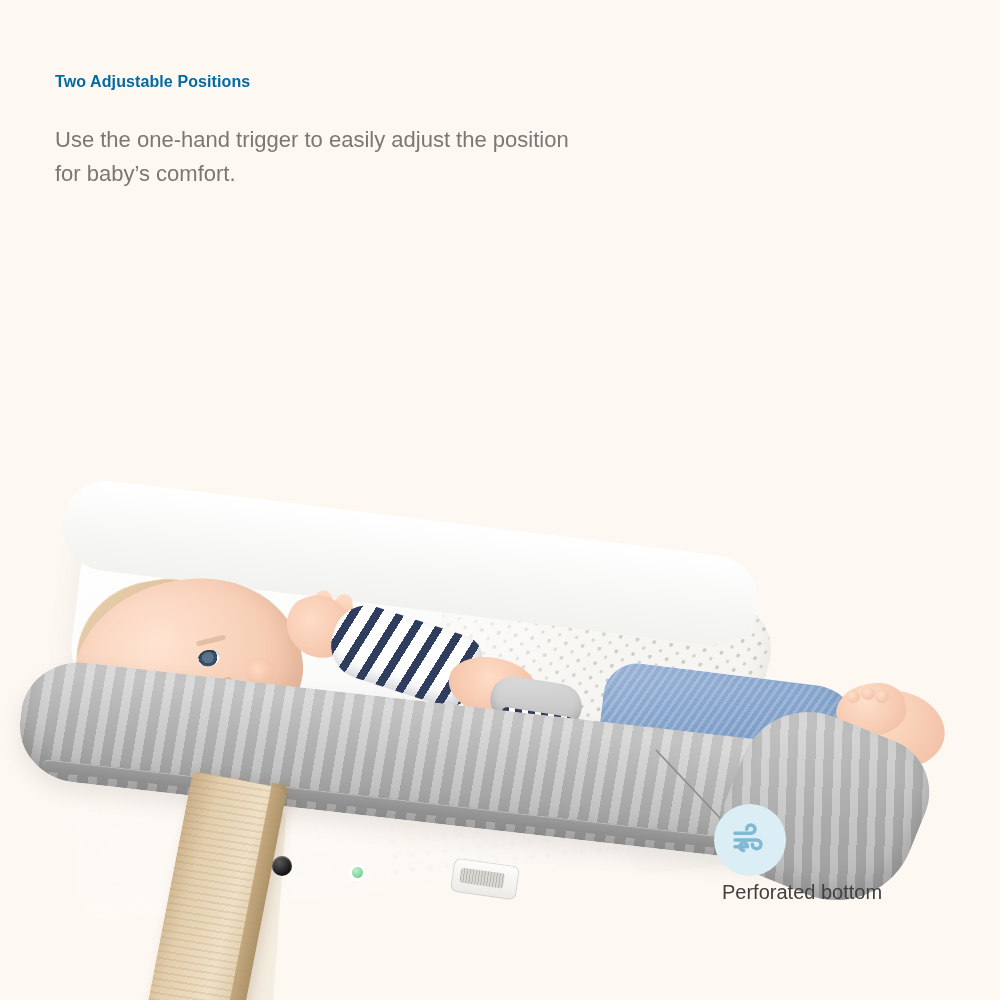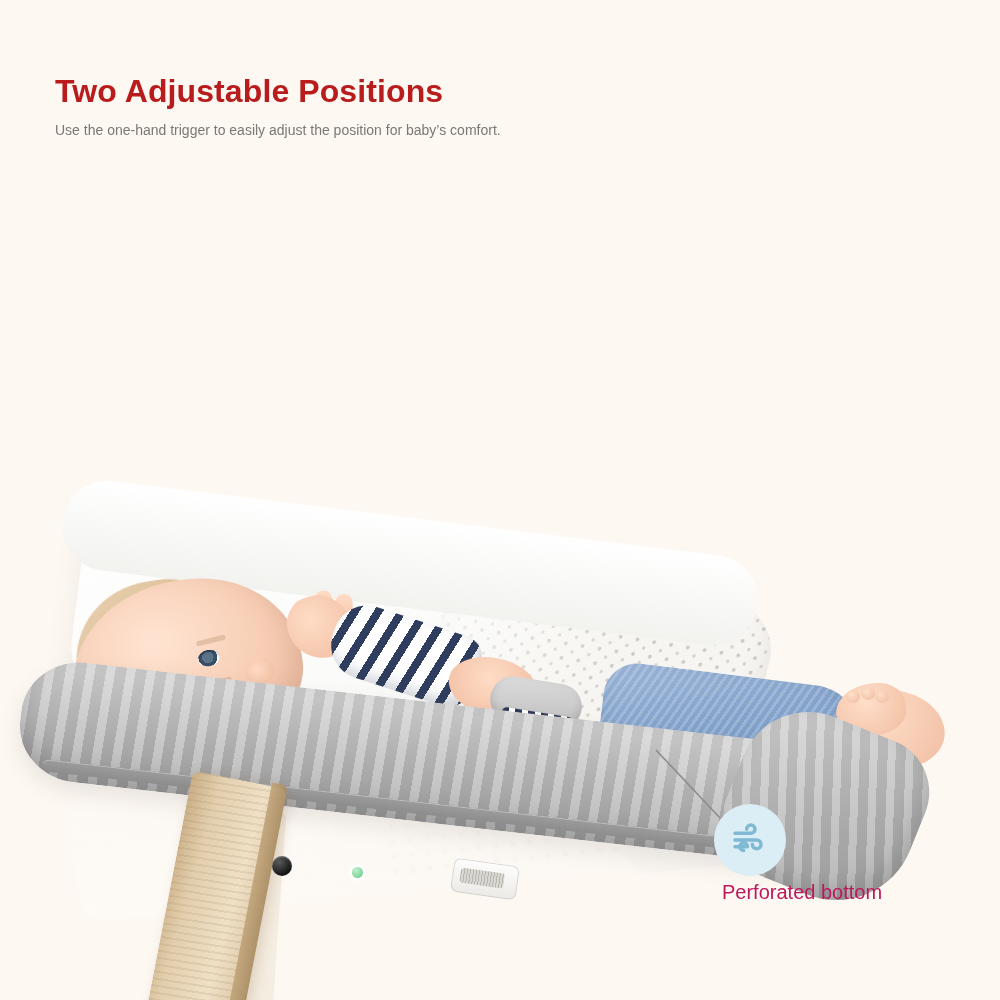--- a/index.html
+++ b/index.html
@@ -7,25 +7,25 @@
     width:1000px;height:1000px;overflow:hidden;
     background:#FDF8F2;
     font-family:"Liberation Sans","DejaVu Sans",sans-serif;
     position:relative;
   }
   .stage{position:absolute;inset:0;background:#FDF8F2;overflow:hidden;}
 
   
   .copy{position:absolute;left:55px;top:72px;width:600px;}
   .headline{
-    font-size:32px;font-weight:700;color:#b91c1c;
-    letter-spacing:.1px;line-height:1.2;margin:0 0 10px 0;
+    font-size:16px;font-weight:700;color:#0369a1;
+    letter-spacing:.1px;line-height:1.2;margin:0 0 32px 0;
   }
   .subcopy{
-    font-size:14px;font-weight:400;color:#7b7773;
+    font-size:22px;font-weight:400;color:#7b7773;
     line-height:1.55;margin:0;max-width:520px;
   }
 
   
   .photo{position:absolute;left:0;top:250px;width:1000px;height:750px;}
 
   
   .shell{
     position:absolute;left:75px;top:280px;width:640px;height:210px;
     background:linear-gradient(160deg,#ffffff 0%,#fbfbfa 55%,#efefec 100%);
@@ -255,21 +255,21 @@
 
   
   .leader{position:absolute;left:640px;top:740px;width:100px;height:90px;}
   .badge{
     position:absolute;left:714px;top:804px;width:72px;height:72px;border-radius:50%;
     background:#DCEEF5;display:flex;align-items:center;justify-content:center;
   }
   .badge svg{display:block;}
   .callout-caption{
     position:absolute;left:722px;top:878px;width:250px;
-    font-size:20px;line-height:1.45;color:#be185d;font-weight:400;
+    font-size:20px;line-height:1.45;color:#404040;font-weight:400;
   }
 </style>
 </head>
 <body>
 
 <div class="stage">
 
   <div class="copy">
     <h1 class="headline">Two Adjustable Positions</h1>
     <p class="subcopy">Use the one-hand trigger to easily adjust the position for baby’s comfort.</p>

